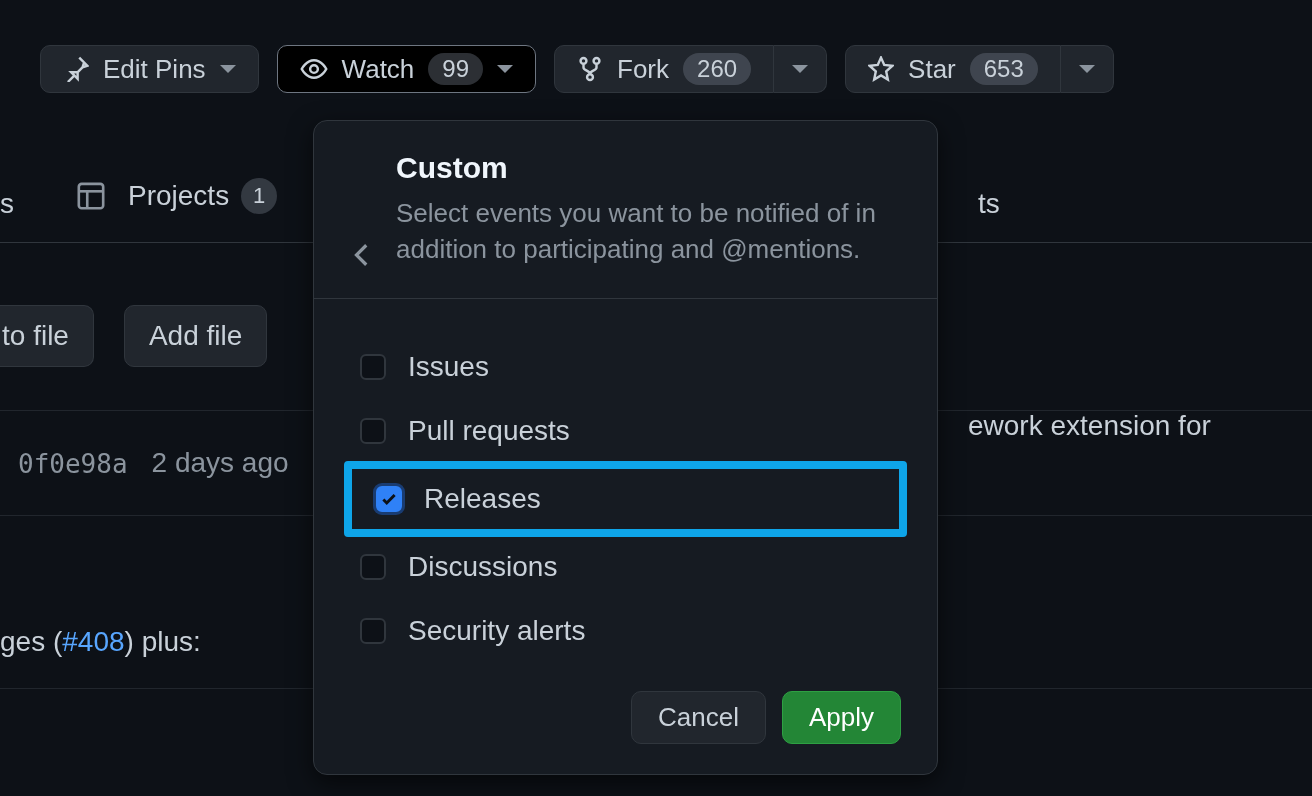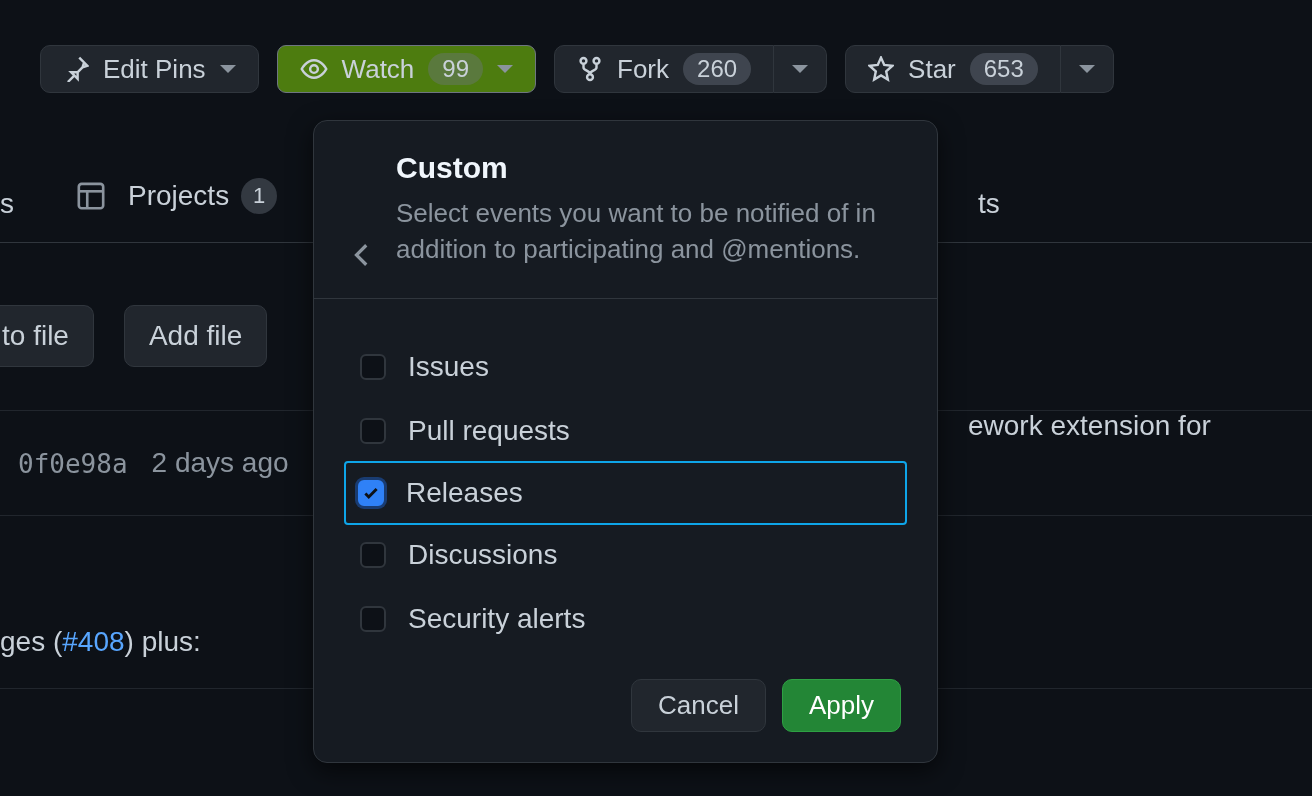--- a/index.html
+++ b/index.html
@@ -30,22 +30,21 @@
     border-radius: 10px;
     padding: 10px 22px;
     color: #c9d1d9;
     font-size: 26px;
     font-weight: 500;
     cursor: pointer;
     height: 48px;
   }
   .btn-active {
     border-color: #6e7681;
-    background: #4d7c0f;
-    border-radius: 9px;
+    background: #000000;
   }
   .btn-group {
     display: flex;
   }
   .btn-group .btn:first-child {
     border-top-right-radius: 0;
     border-bottom-right-radius: 0;
   }
   .btn-group .btn-caret {
     border-left: 0;
@@ -208,23 +207,23 @@
   .check-item {
     display: flex;
     align-items: center;
     gap: 22px;
     padding: 16px 10px;
     font-size: 28px;
     color: #c9d1d9;
     cursor: pointer;
   }
   .highlight-box {
-    border: 2px solid #0ea5e9;
+    border: 8px solid #0ea5e9;
     border-radius: 4px;
-    padding: 10px 12px;
+    padding: 10px 24px;
     margin: -2px -6px;
   }
   .checkbox {
     width: 26px;
     height: 26px;
     border: 2px solid #30363d;
     border-radius: 6px;
     background: #0d1117;
     flex-shrink: 0;
     display: inline-flex;

